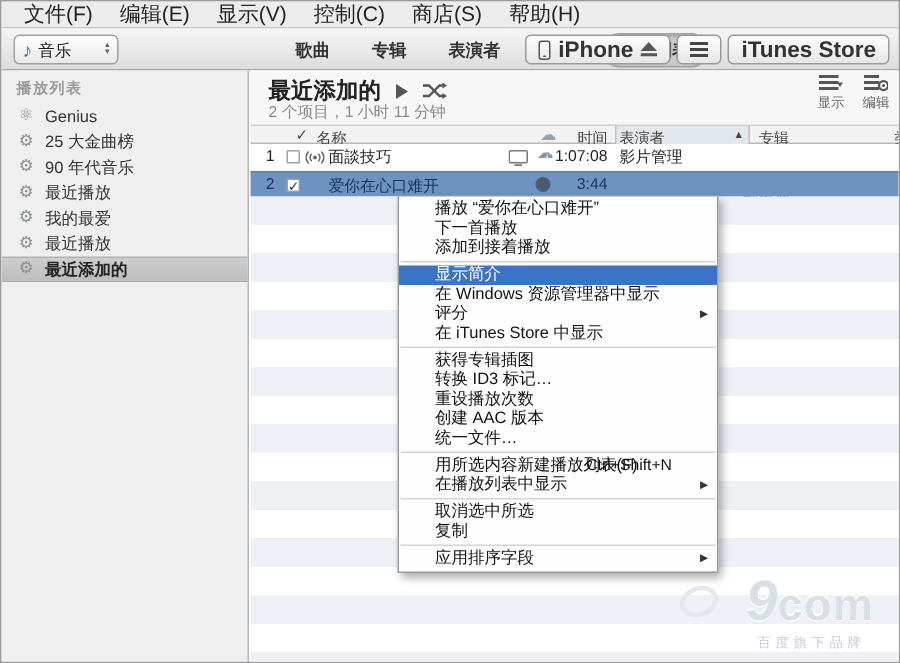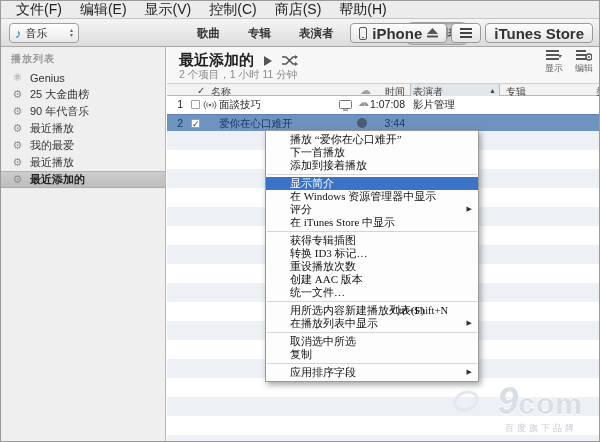--- a/index.html
+++ b/index.html
@@ -58,21 +58,21 @@
   .cname { left:52px; }
   .ctime { left:190px; width:48px; text-align:right; }
   .cartist { left:246px; }
   .calbum { left:328px;margin-top:28px; }
   .rows-bg { position:absolute; left:0; top:84px; width:100%; height:312px; background:repeating-linear-gradient(#edf1f6 0 19px,#ffffff 19px 38px); }
 
   .icon-small { color:#8b949c; font-size:11px; line-height:1; }
 
   
   .cmenu { position:absolute; left:264px; top:129px; width:214px; background:#fdfdfd; border:1px solid #9a9a9a; box-shadow:2px 3px 6px rgba(0,0,0,.35); padding:2px 0; z-index:50; }
-  .cm-item { position:relative; height:13px; line-height:13px; padding-left:24px; font-size:11px; color:#111; display:flex; align-items:center; cursor:default;font-family:Liberation Serif, serif; }
+  .cm-item { position:relative; height:13px; line-height:13px; padding-left:24px; font-size:11px; color:#111; display:flex; align-items:center; cursor:default; }
   .cm-item.hl { background:#3b74c6; color:#fff; }
   .cm-sep { height:1px; background:#d4d4d4; margin:2px 1px; }
   .cm-shortcut { position:absolute; right:30px; font-size:10.5px; }
   .cm-arrow { position:absolute; right:6px; font-size:7px; color:#333; }
 
   
   .watermark { position:absolute; right:2px; bottom:2px; width:160px; height:58px; pointer-events:none; }
   .wm-logo { position:absolute; right:14px; bottom:16px; font-weight:bold; color:#d9dfe6; text-shadow:0 1px 0 #fff, 0 -1px 0 #fff; }
   .wm-9 { font-size:38px; font-style:italic; }
   .wm-com { font-size:30px; letter-spacing:1px; }

